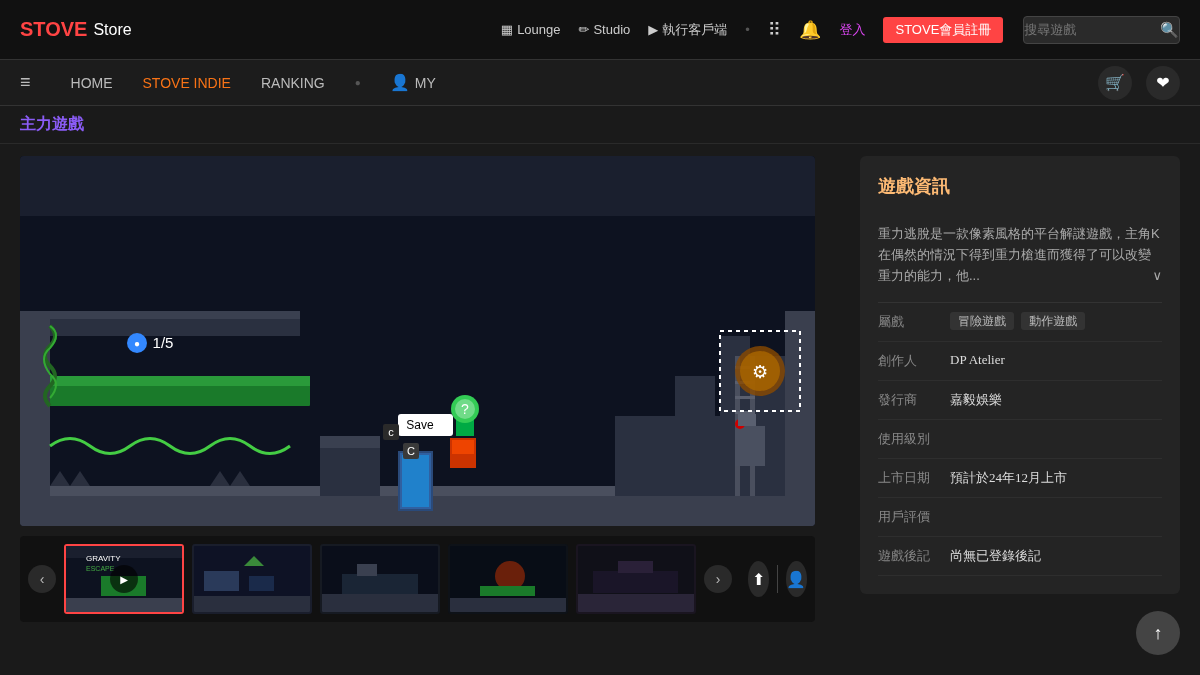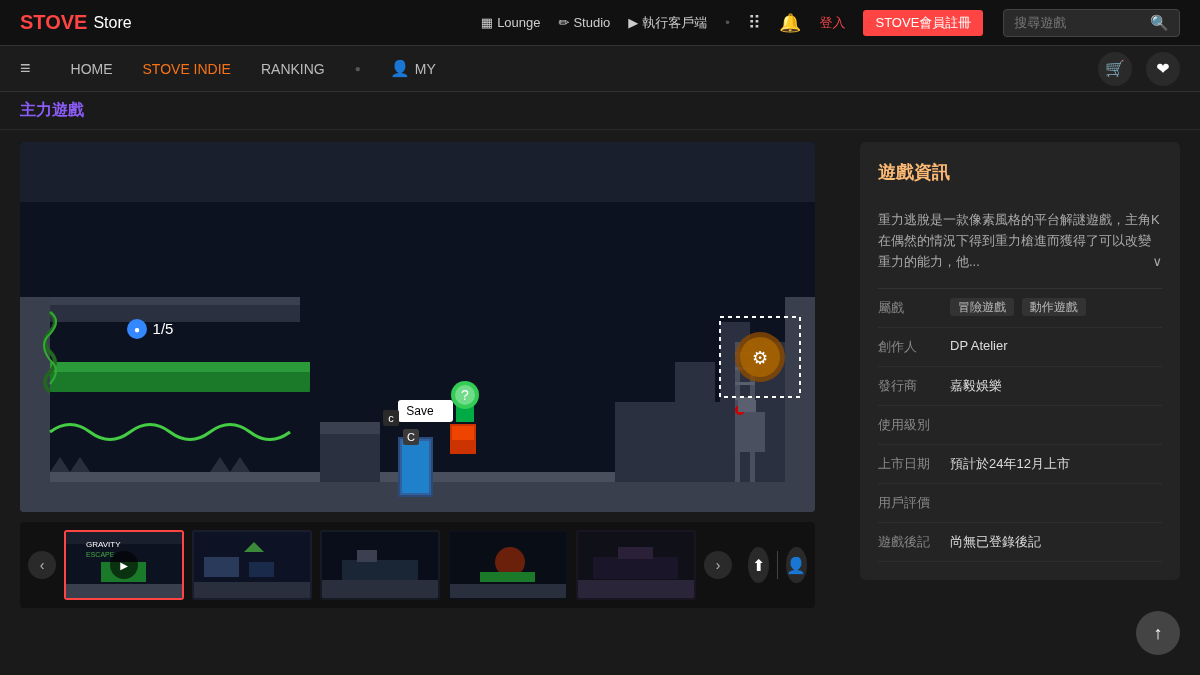--- a/index.html
+++ b/index.html
@@ -1,21 +1,21 @@
 <!DOCTYPE html>
 <html><head>
   <meta charset="utf-8">
   <style>
     * { margin: 0; padding: 0; box-sizing: border-box; }
     body { background: #1a1a1a; color: #fff; font-family: 'Microsoft JhengHei', 'PingFang TC', sans-serif; width: 1200px; height: 675px; overflow: hidden; }
 
     
     .top-nav {
       background: #111;
-      height: 46px;
+      height: 60px;
       display: flex;
       align-items: center;
       padding: 0 20px;
       border-bottom: 1px solid #333;
     }
     .logo {
       display: flex;
       align-items: center;
       gap: 6px;
       margin-right: 40px;
@@ -38,32 +38,32 @@
       color: #ccc;
     }
     .top-nav-right .divider { color: #555; }
     .top-nav-icon { display: flex; align-items: center; gap: 4px; cursor: pointer; }
     .search-box {
       display: flex;
       align-items: center;
       background: #2a2a2a;
       border: 1px solid #444;
       border-radius: 4px;
-      padding: 4px 10px;
+      padding: 4px 0;
       gap: 6px;
     }
     .search-box input {
       background: transparent;
       border: none;
       outline: none;
       color: #ccc;
       font-size: 13px;
       width: 130px;
     }
-    .login-btn { color: #ef4444; cursor: pointer; font-size: 13px; }
+    .login-btn { color: #d946ef; cursor: pointer; font-size: 13px; }
     .register-btn {
       background: #ff4444;
       color: #fff;
       padding: 4px 12px;
       border-radius: 3px;
       font-size: 13px;
       cursor: pointer;
     }
 
     
@@ -224,20 +224,21 @@
     }
     .info-table {
       width: 100%;
       border-top: 1px solid #333;
     }
     .info-row {
       display: flex;
       padding: 10px 0;
       border-bottom: 1px solid #2e2e2e;
       font-size: 13px;
+      font-family: Liberation Serif, serif;
     }
     .info-label {
       color: #888;
       width: 72px;
       flex-shrink: 0;
     }
     .info-value {
       color: #ddd;
       flex: 1;
     }

